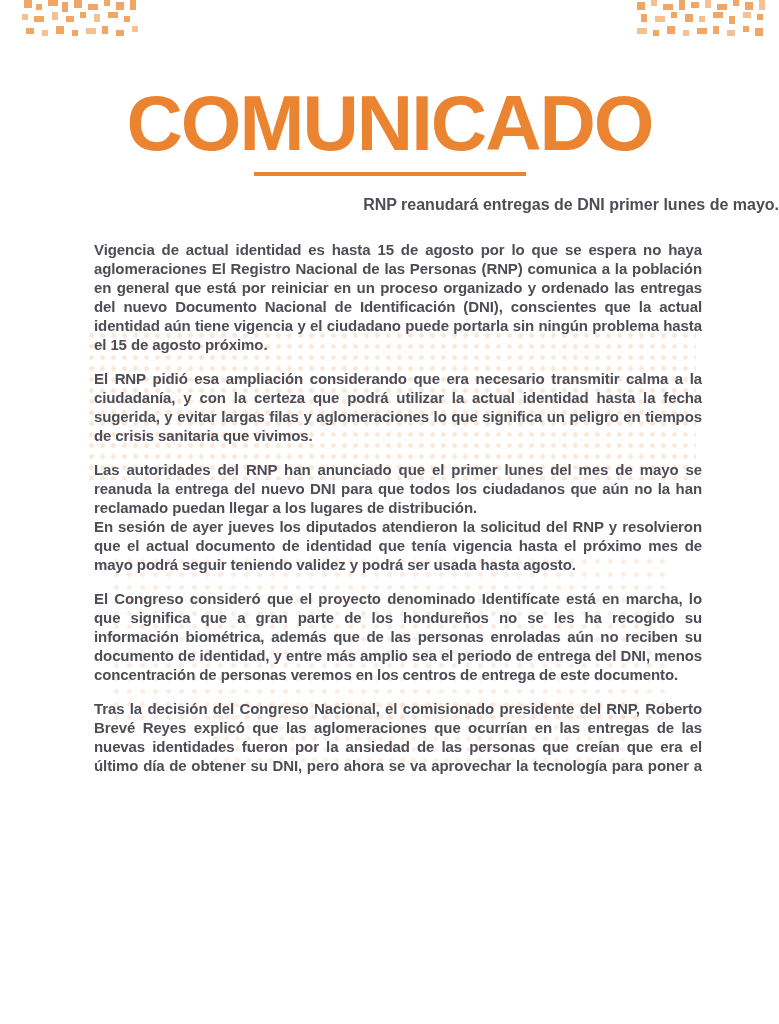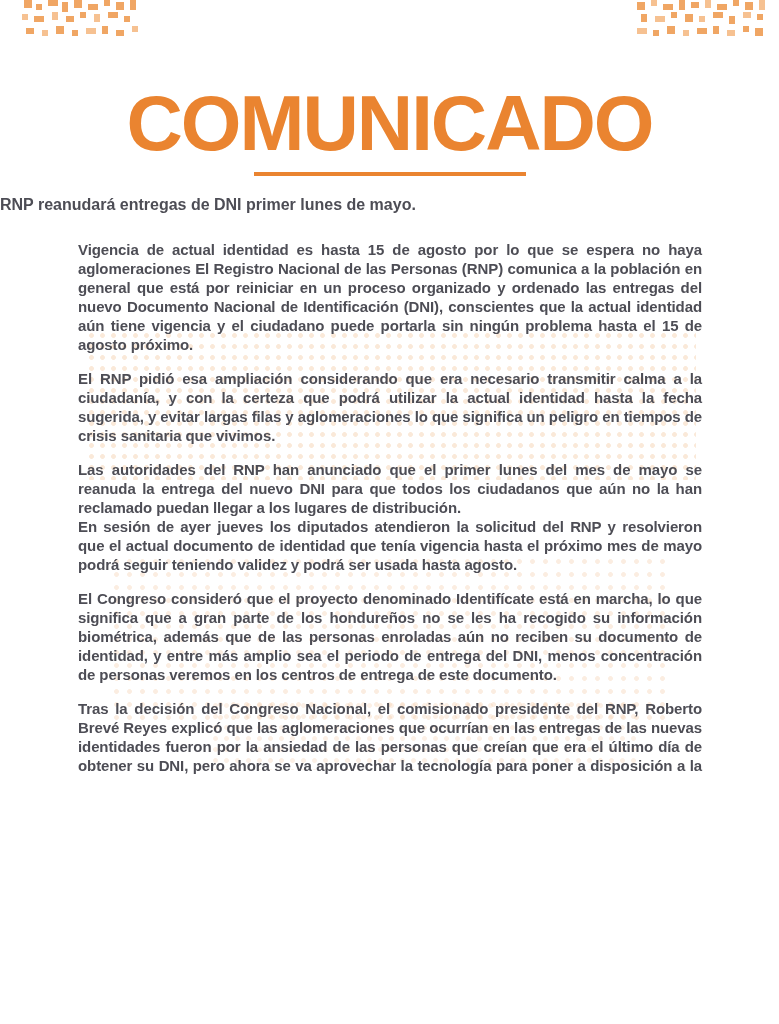--- a/index.html
+++ b/index.html
@@ -34,36 +34,37 @@
     font-weight:bold;
     letter-spacing:-2px;
     line-height:1.0;
   }
   .title-underline{
     width:272px;height:4px;background:#EA8430;
     margin:10px auto 0 auto;
   }
   .subtitle{
     margin-top:20px;
-    text-align:left;
+    text-align:right;
     color:#4D4D55;
     font-size:16px;
     font-weight:bold;
+    padding-left:40px;
   }
   .body-col{
     position:relative;
     margin:26px 77px 0 78px;
     color:#4D4D55;
     font-size:15px;
     font-weight:bold;
     line-height:19px;
     letter-spacing:-0.1px;
   }
   .body-col p{
-    margin:0 0 15px 0;
+    margin:0 0 15px 16px;
     text-align:justify;
     white-space:pre-line;
   }
   .dateline{
     text-align:center;
     color:#4D4D55;
     font-size:15.5px;
     font-weight:bold;
     margin-top:10px;
   }

